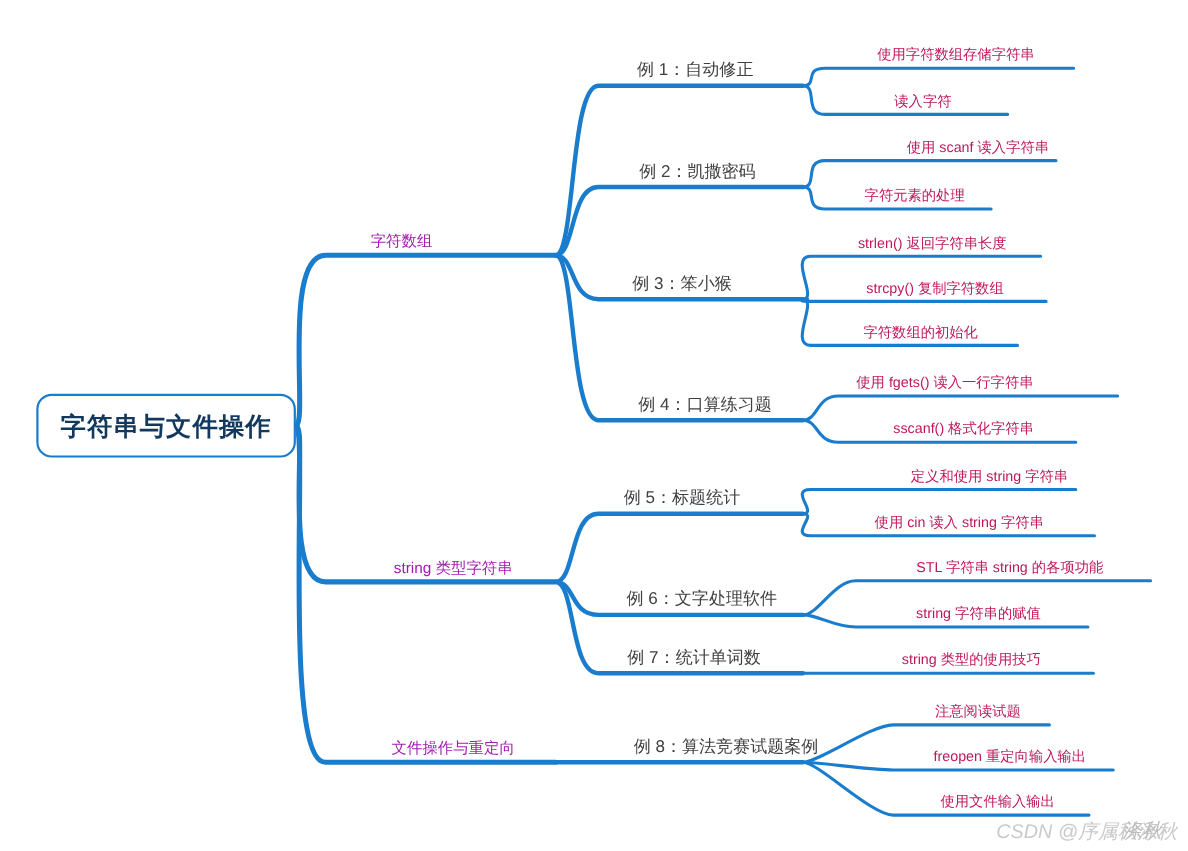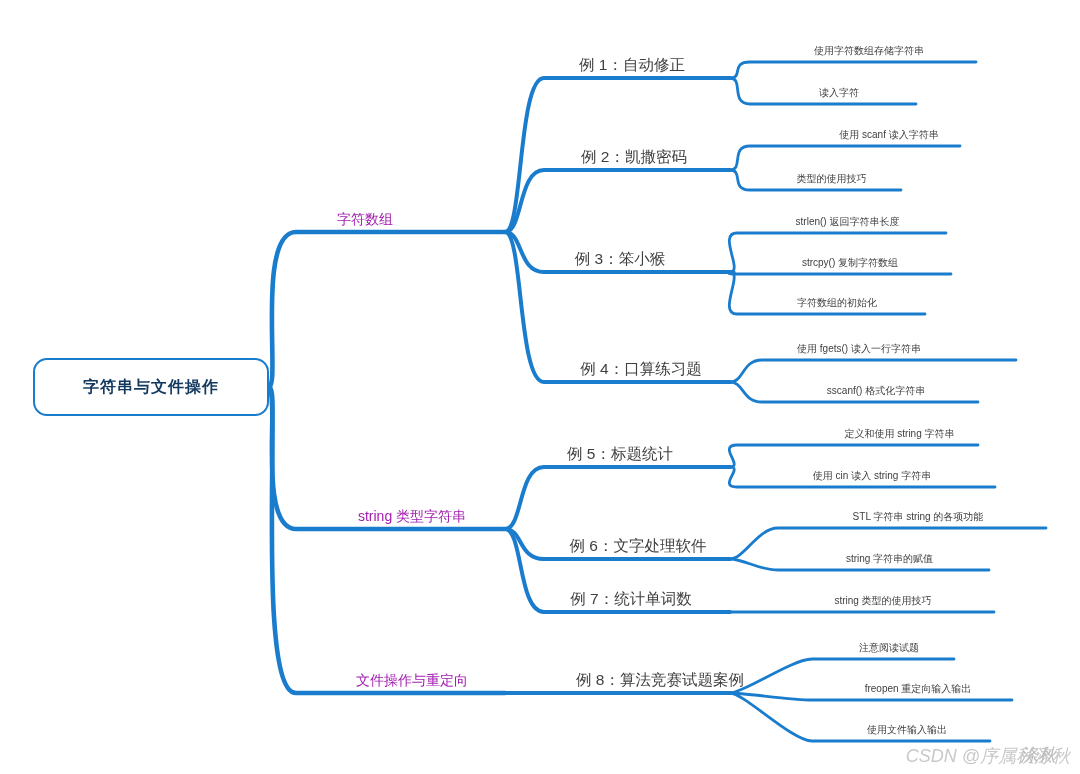--- a/index.html
+++ b/index.html
@@ -42,43 +42,43 @@
     box-sizing: border-box;
     border: 2.5px solid #1a7ccc;
     border-radius: 14px;
     background: #ffffff;
     display: flex;
     align-items: center;
     justify-content: center;
     z-index: 5;
   }
   .root-label {
-    font-size: 16px;
+    font-size: 23px;
     font-weight: bold;
     color: #12385e;
     letter-spacing: 1px;
   }
   
   .l1 {
     font-size: 14px;
     color: #a21caf;
     transform: translate(-50%, -100%);
     z-index: 4;
   }
   
   .l2 {
     font-size: 15.5px;
     color: #404040;
     transform: translate(-50%, -100%);
     z-index: 4;
   }
   
   .l3 {
-    font-size: 10px;
-    color: #404040;
+    font-size: 13px;
+    color: #be185d;
     transform: translate(-50%, -100%);
     z-index: 4;
   }
   .watermark {
     position: absolute;
     right: 10px;
     bottom: 6px;
     font-size: 18px;
     color: #c9c9c9;
     white-space: nowrap;
@@ -136,21 +136,21 @@
     <span class="root-label">字符串与文件操作</span>
   </div>
 
   <div id="labels">
       <div class="node l1" style="left: 365px; top: 226px;">字符数组</div>
       <div class="node l2" style="left: 632px; top: 72px;">例 1：自动修正</div>
       <div class="node l3" style="left: 869px; top: 56px;">使用字符数组存储字符串</div>
       <div class="node l3" style="left: 839px; top: 98px;">读入字符</div>
       <div class="node l2" style="left: 634px; top: 164px;">例 2：凯撒密码</div>
       <div class="node l3" style="left: 861px; top: 140px; margin-left: 28px;">使用 scanf 读入字符串</div>
-      <div class="node l3" style="left: 831.5px; top: 184px;">类型的使用技巧</div>
+      <div class="node l3" style="left: 831.5px; top: 184px;">字符元素的处理</div>
       <div class="node l2" style="left: 620px; top: 266px;">例 3：笨小猴</div>
       <div class="node l3" style="left: 847.5px; top: 227px;">strlen() 返回字符串长度</div>
       <div class="node l3" style="left: 850px; top: 268px;">strcpy() 复制字符数组</div>
       <div class="node l3" style="left: 837px; top: 308px;">字符数组的初始化</div>
       <div class="node l2" style="left: 641px; top: 376px;">例 4：口算练习题</div>
       <div class="node l3" style="left: 859px; top: 354px;">使用 fgets() 读入一行字符串</div>
       <div class="node l3" style="left: 876px; top: 396px;">sscanf() 格式化字符串</div>
       <div class="node l1" style="left: 412px; top: 523px;">string 类型字符串</div>
       <div class="node l2" style="left: 620px; top: 461px;">例 5：标题统计</div>
       <div class="node l3" style="left: 863.5px; top: 439px; margin-left: 36px;">定义和使用 string 字符串</div>

